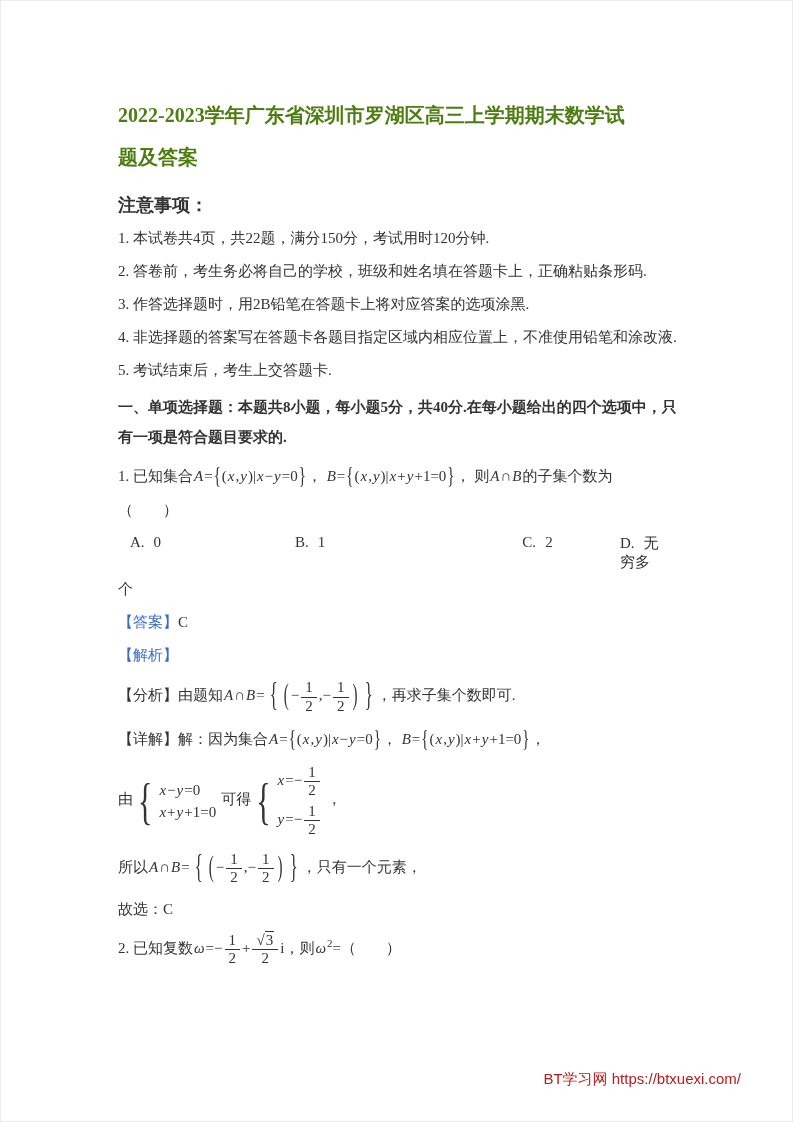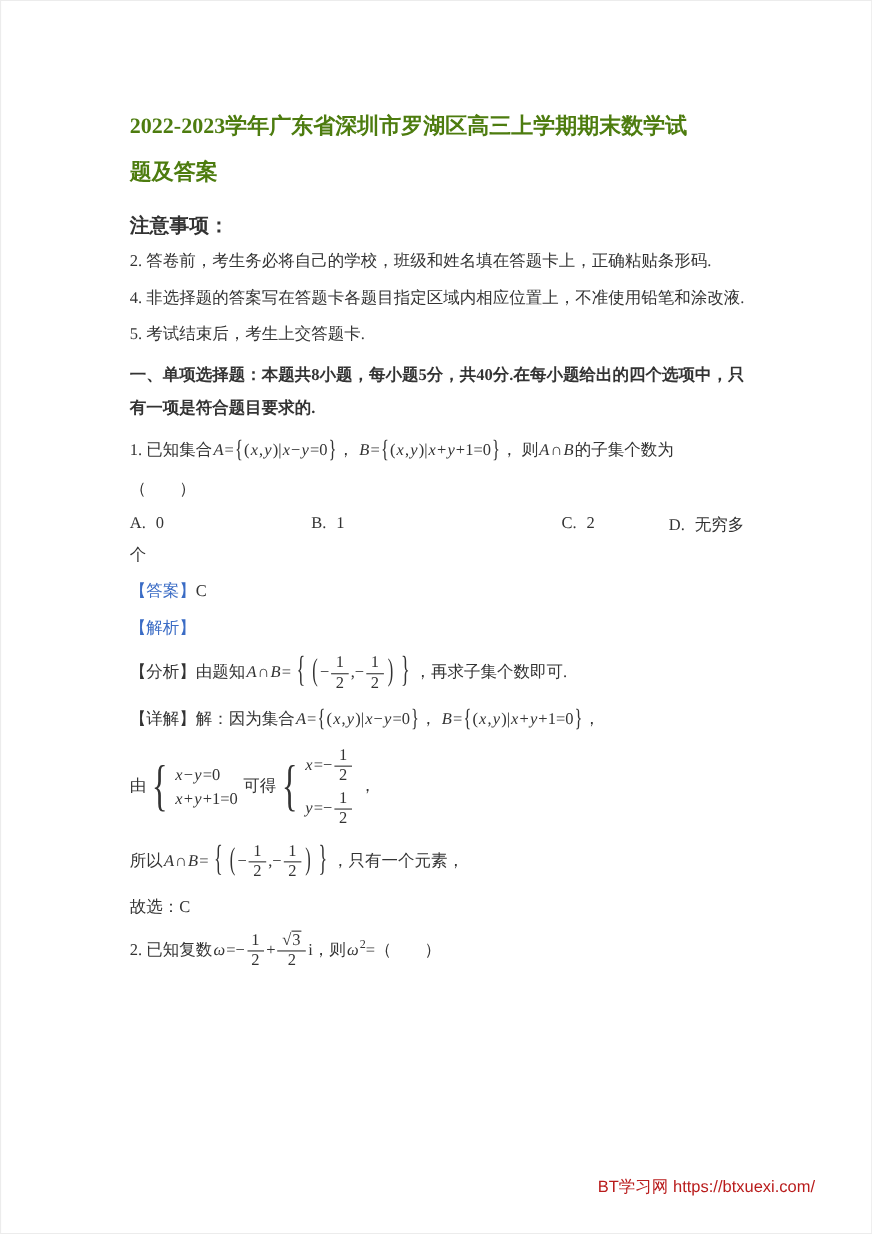--- a/index.html
+++ b/index.html
@@ -27,21 +27,21 @@
   .sqb{border-top:1px solid #333;padding:0 1px;}
   sup{font-size:11px;}
   .bb{display:inline-block;transform:scaleY(1.5);margin:0 1px;}
   .bb2{display:inline-block;transform:scale(1.1,2.2);margin:0 5px;}
   .bp{display:inline-block;transform:scaleY(1.9);margin:0 2px;}
   .sys{display:inline-flex;align-items:center;vertical-align:middle;margin:0 5px;}
   .sysb{display:inline-block;font-size:30px;transform:scaleY(1.7);margin-right:6px;font-weight:400;}
   .sysl{display:inline-flex;flex-direction:column;align-items:flex-start;row-gap:3px;}
   .sline{line-height:1.25;}
   
-  .options{display:flex;font-size:15px;margin:14px 0 0;}
+  .options{display:flex;font-size:15px;margin:14px 12px 0;}
   .opt{display:inline-block;}
   .opt .olabel{margin-right:9px;}
   .opt-a{width:165px;}
   .opt-b{width:160px;}
   .opt-c{width:165px;text-align:center;}
   .opt-d{flex:1;}
   .wrap-line{font-size:15px;margin:8px 0 12px;}
   .answer-line{font-size:15px;margin:14px 0;}
   .footer{position:absolute;right:52px;top:1070px;font-size:15px;color:#b91c1c;font-family:"Liberation Sans",sans-serif;}
 </style>
@@ -49,21 +49,23 @@
 <body>
 
 <div class="content">
 
   <h1 class="title">
     <span>2022-2023学年广东省深圳市罗湖区高三上学期期末数学试</span><br>
     <span>题及答案</span>
   </h1>
 
   <p class="notes-header">注意事项：</p>
+  <p class="note">1. 本试卷共4页，共22题，满分150分，考试用时120分钟.</p>
   <p class="note">2. 答卷前，考生务必将自己的学校，班级和姓名填在答题卡上，正确粘贴条形码.</p>
+  <p class="note">3. 作答选择题时，用2B铅笔在答题卡上将对应答案的选项涂黑.</p>
   <p class="note">4. 非选择题的答案写在答题卡各题目指定区域内相应位置上，不准使用铅笔和涂改液.</p>
   <p class="note">5. 考试结束后，考生上交答题卡.</p>
 
   <p class="section-header">一、单项选择题：本题共8小题，每小题5分，共40分.在每小题给出的四个选项中，只有一项是符合题目要求的.</p>
 
   <p class="math-line">1. 已知集合<i class="mv">A</i>=<span class="bb">{</span>(<i class="mv">x</i>,<i class="mv">y</i>)|<i class="mv">x</i>−<i class="mv">y</i>=0<span class="bb">}</span>， <i class="mv">B</i>=<span class="bb">{</span>(<i class="mv">x</i>,<i class="mv">y</i>)|<i class="mv">x</i>+<i class="mv">y</i>+1=0<span class="bb">}</span>， 则<i class="mv">A</i>∩<i class="mv">B</i>的子集个数为</p>
   <p class="plain-line">（　　）</p>
 
   <div class="options">
     <span class="opt opt-a">

